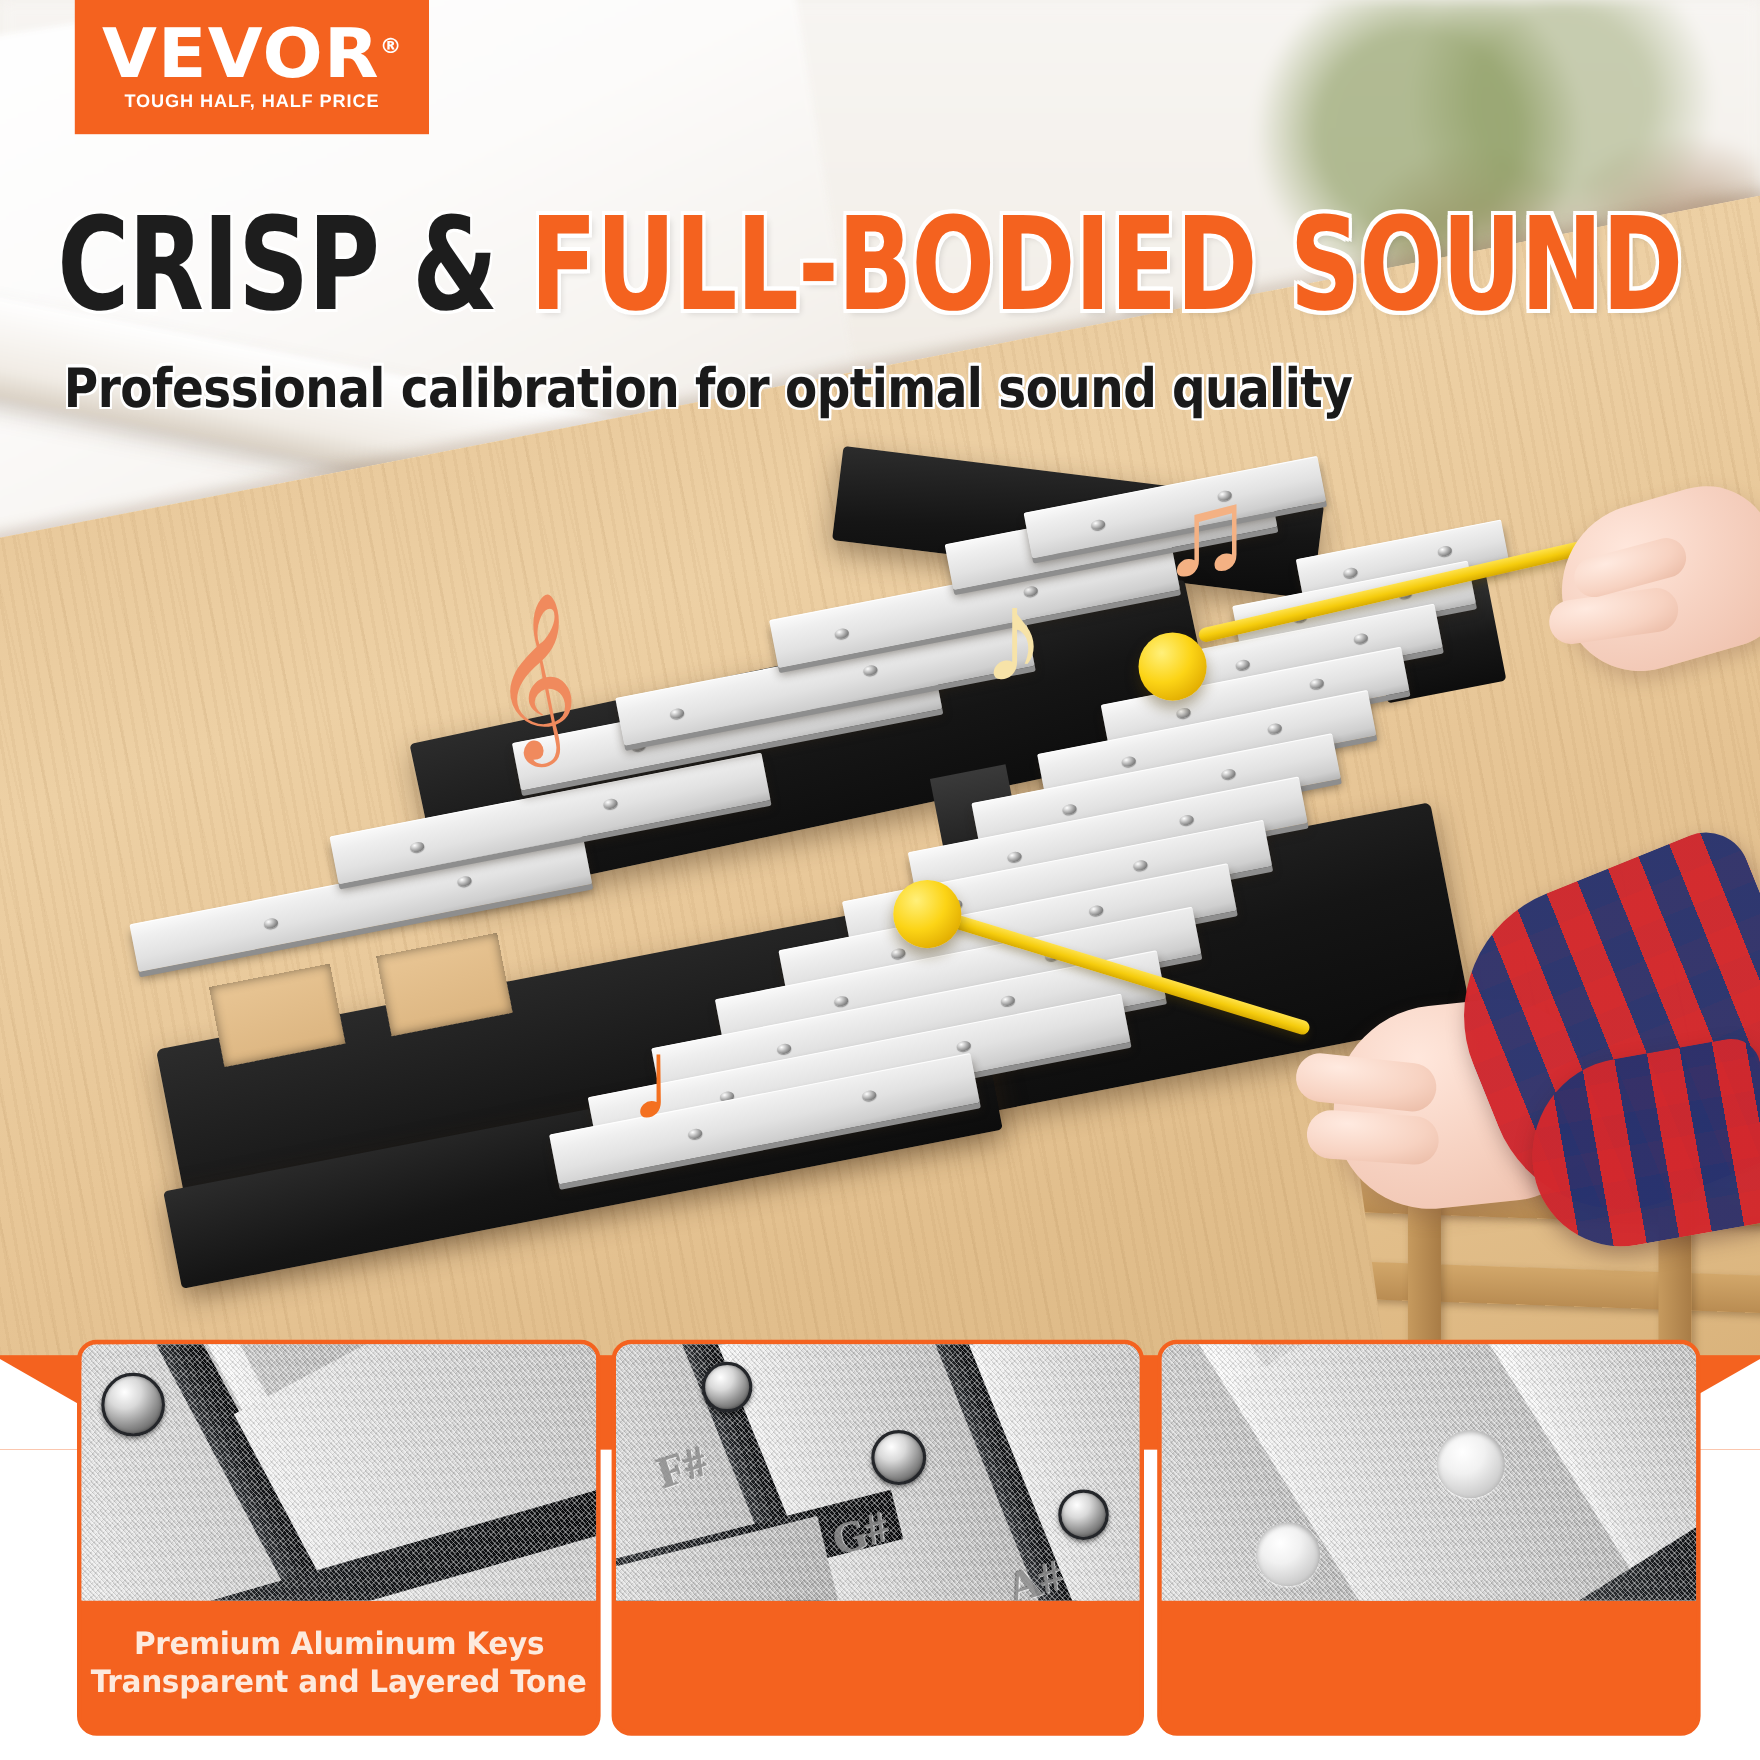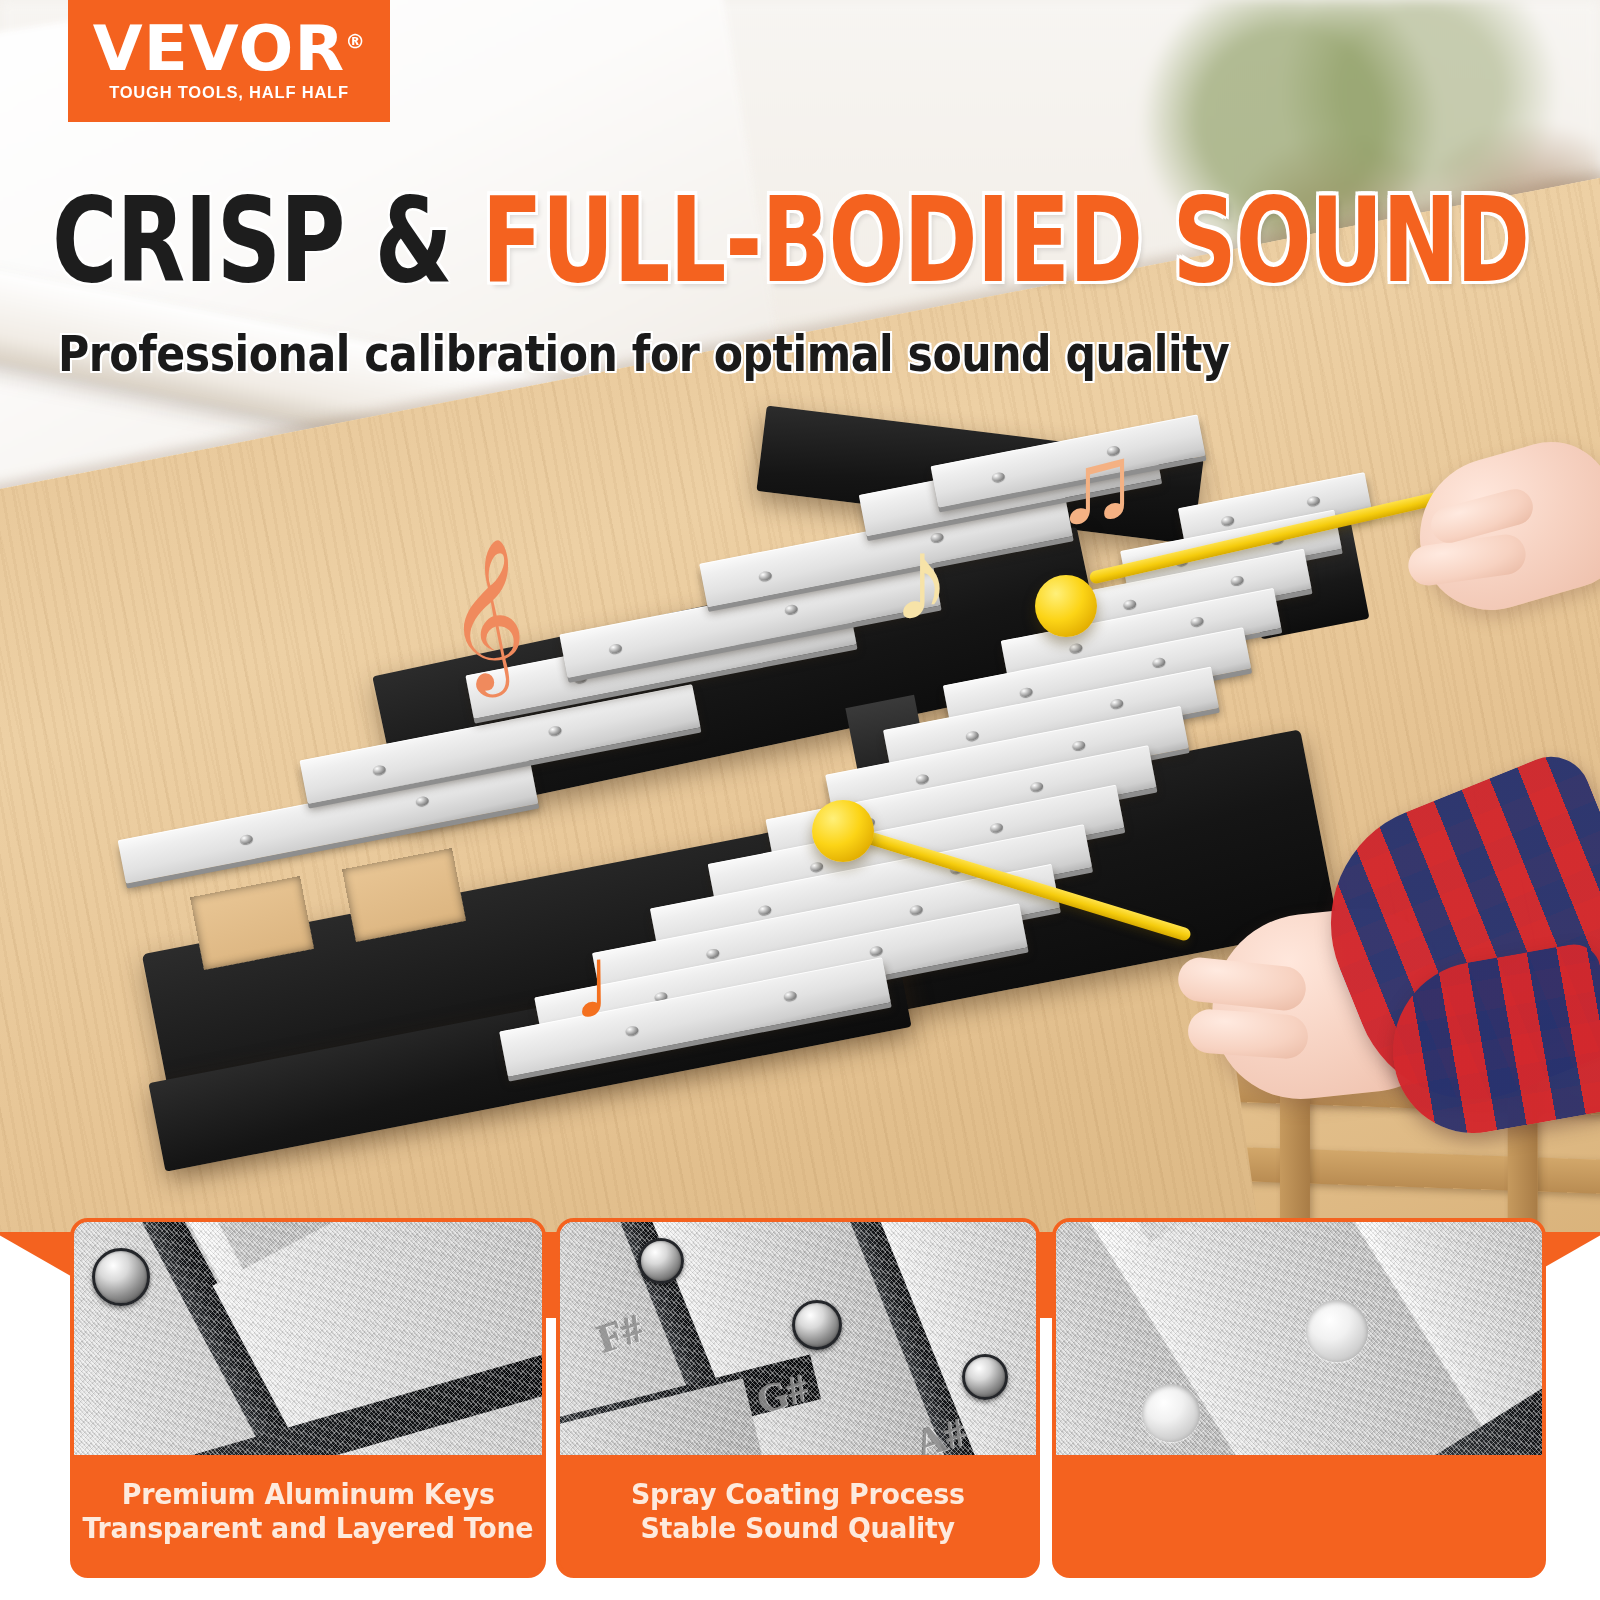--- a/index.html
+++ b/index.html
@@ -392,21 +392,21 @@
     <div class="note" style="left:448px; top:548px; font-size:132px; color:#f08a5d;">𝄞</div>
     <div class="note" style="left:892px; top:520px; font-size:118px; color:#f7e3a8;">♪</div>
     <div class="note" style="left:1055px; top:428px; font-size:112px; color:#f4b183;">♫</div>
     <div class="note" style="left:572px; top:930px; font-size:104px; color:#f4701f;">♩</div>
   </div>
 
   <div class="logo">
     <div class="logo-word">
       <span>VEVOR</span><span class="logo-reg">®</span>
     </div>
-    <div class="logo-tag">TOUGH TOOLS, HALF HALF</div>
+    <div class="logo-tag">TOUGH HALF, HALF PRICE</div>
   </div>
 
   <div class="headline">
     <span class="black">CRISP &amp;</span>
     <span class="orange">FULL-BODIED SOUND</span>
   </div>
   <div class="subheadline">Professional calibration for optimal sound quality</div>
 
   <div class="ribbon"></div>
   <div class="ribbon-notch l"></div>
@@ -443,24 +443,20 @@
         <div class="bar-dark" style="left:-40px; top:168px; width:300px; height:46px; transform:rotate(-14deg);"></div>
         <div class="bar-silver" style="left:-60px; top:186px; width:260px; height:110px; transform:rotate(-14deg);"></div>
         <div class="grain"></div>
         <div class="screw" style="left:78px; top:16px; width:46px; height:46px;"></div>
         <div class="screw" style="left:232px; top:78px; width:50px; height:50px;"></div>
         <div class="screw" style="left:402px; top:132px; width:46px; height:46px;"></div>
         <div class="note-label" style="left:38px; top:88px; transform:rotate(-18deg);">F#</div>
         <div class="note-label" style="left:196px; top:148px; transform:rotate(-18deg);">G#</div>
         <div class="note-label" style="left:356px; top:192px; transform:rotate(-18deg);">A#</div>
       </div>
-      <div class="panel-caption">
-        <span>Spray Coating Process</span>
-        <span>Stable Sound Quality</span>
-      </div>
     </div>
 
     <div class="panel" style="left:1052px; width:494px;">
       <div class="panel-photo">
         <div class="bar-silver" style="left:-50px; top:-30px; width:200px; height:360px; transform:rotate(-32deg);"></div>
         <div class="shine" style="left:128px; top:-70px; width:40px; height:430px; transform:rotate(-32deg);"></div>
         <div class="bar-silver" style="left:160px; top:-60px; width:250px; height:430px; transform:rotate(-32deg);"></div>
         <div class="shine" style="left:392px; top:-70px; width:36px; height:430px; transform:rotate(-32deg);"></div>
         <div class="bar-silver" style="left:420px; top:-60px; width:150px; height:430px; transform:rotate(-32deg);"></div>
         <div class="bar-dark" style="left:398px; top:176px; width:180px; height:120px; transform:rotate(-32deg);"></div>

